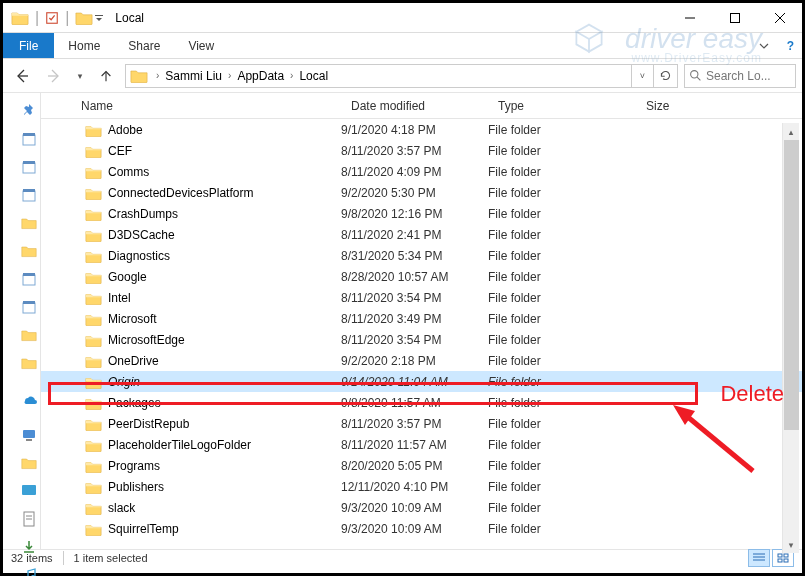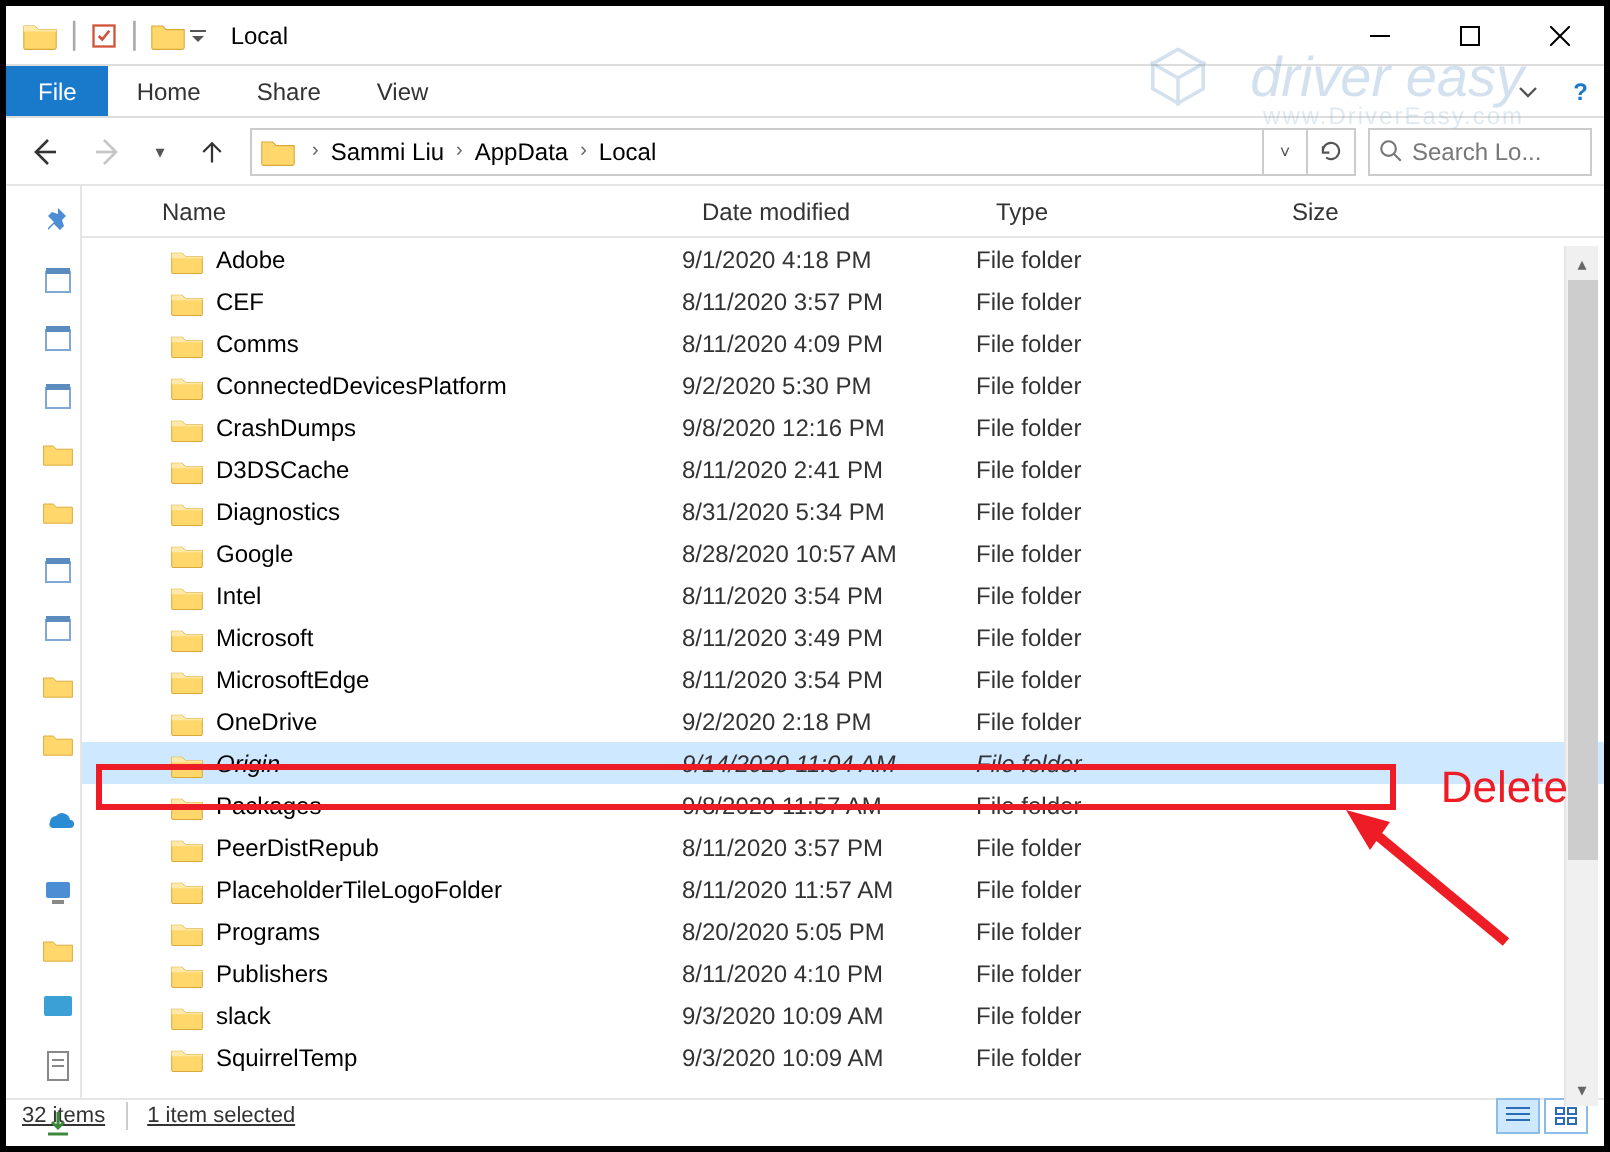--- a/index.html
+++ b/index.html
@@ -51,21 +51,21 @@
   .row { height: 21px; display: flex; align-items: center; font-size: 12px; }
   .row.selected { background: #cde8ff; font-style: italic; }
   .c-name { width: 300px; padding-left: 44px; display: flex; gap: 6px; }
   .c-date { width: 147px; color: #333; }
   .c-type { width: 148px; color: #333; }
 
   
   .folder-svg { width: 17px; height: 14px; flex-shrink: 0; }
 
   
-  .status-bar { height: 17px; border-top: 1px solid #e5e5e5; display: flex; align-items: center; font-size: 11px; color: #333; padding: 0 8px; text-decoration: underline; }
+  .status-bar { height: 17px; border-top: 1px solid #e5e5e5; display: flex; align-items: center; font-size: 11px; color: #333; padding: 0 8px; }
   .status-bar .sep2 { width: 1px; height: 14px; background: #ccc; margin: 0 10px; }
   .status-bar .view-toggles { margin-left: auto; display: flex; gap: 2px; }
   .view-btn { width: 22px; height: 18px; border: 1px solid #8cbce8; display: flex; align-items: center; justify-content: center; }
   .view-btn.active { background: #cde8ff; }
 
   
   .anno-box { position: absolute; border: 3px solid #ee1c25; pointer-events: none; }
   .anno-text { position: absolute; color: #ee1c25; font-size: 22px; font-family: Arial, sans-serif; }
   .arrow-svg { position: absolute; pointer-events: none; }
 
@@ -452,21 +452,21 @@
             <div class="c-type">File folder</div>
           </div>
           <div class="row">
             <div class="c-name">
               <svg class="folder-svg" viewBox="0 0 20 16">
                 <path fill="#ffd76b" stroke="#d9a93c" stroke-width="0.6" d="M1 4 h6 l2 2 h10 v9 a1 1 0 0 1 -1 1 H2 a1 1 0 0 1 -1 -1 Z"></path>
                 <path fill="#ffe9a8" d="M1 4 h6 l2 2 h10 v1 H1 Z"></path>
               </svg>
               <span>Publishers</span>
             </div>
-            <div class="c-date">8/11/2020 4:10 PM</div>
+            <div class="c-date">12/11/2020 4:10 PM</div>
             <div class="c-type">File folder</div>
           </div>
           <div class="row">
             <div class="c-name">
               <svg class="folder-svg" viewBox="0 0 20 16">
                 <path fill="#ffd76b" stroke="#d9a93c" stroke-width="0.6" d="M1 4 h6 l2 2 h10 v9 a1 1 0 0 1 -1 1 H2 a1 1 0 0 1 -1 -1 Z"></path>
                 <path fill="#ffe9a8" d="M1 4 h6 l2 2 h10 v1 H1 Z"></path>
               </svg>
               <span>slack</span>
             </div>

